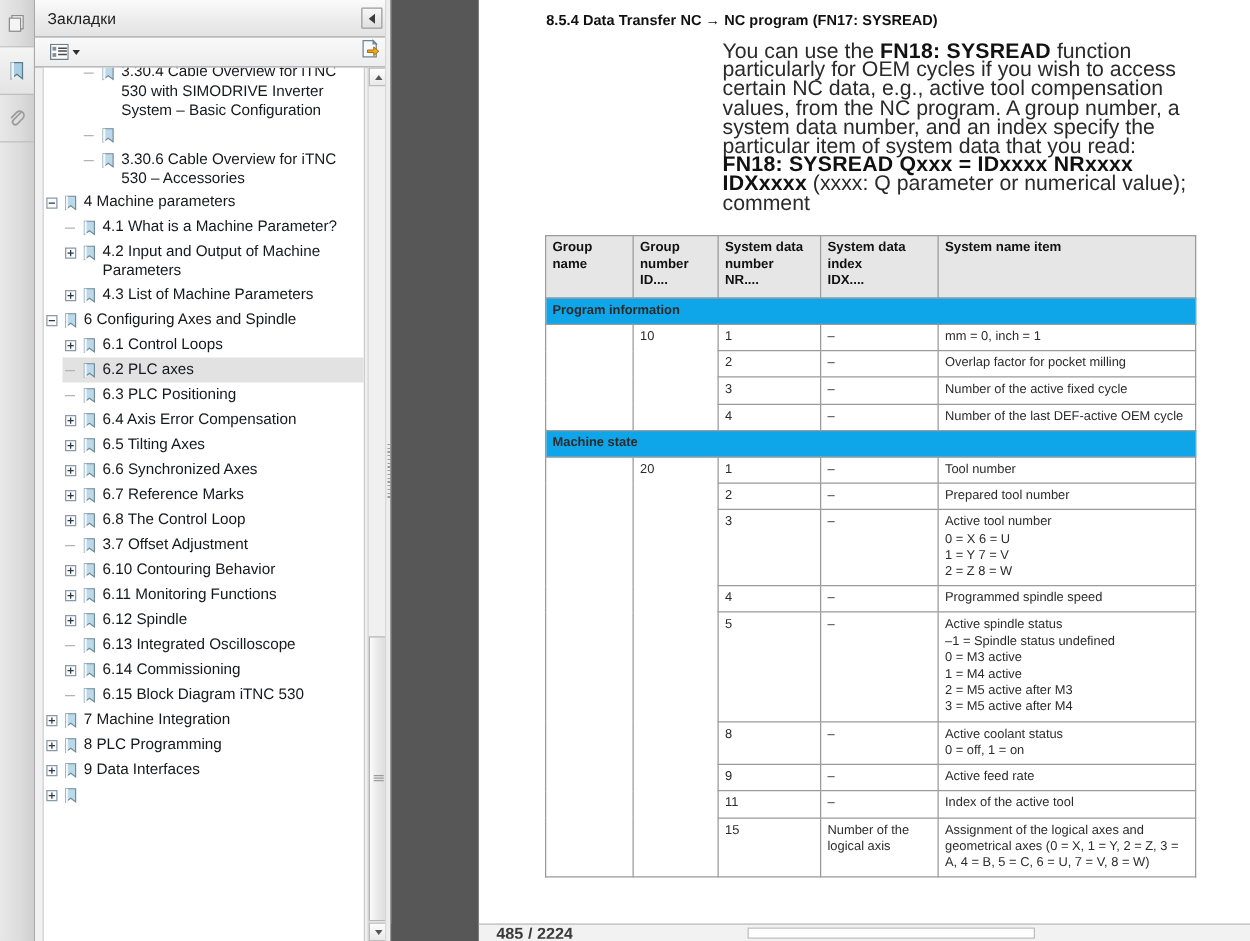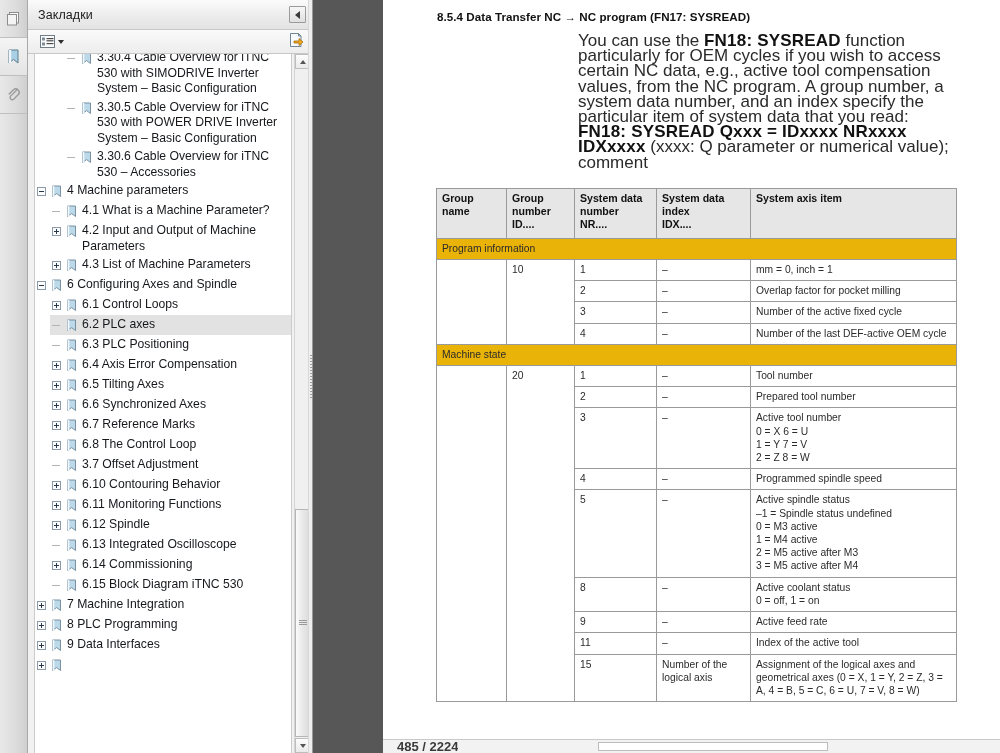--- a/index.html
+++ b/index.html
@@ -230,22 +230,22 @@
   }
   table.dt th{
     background:#e6e6e6;
     font-weight:bold;
     color:#111;
     text-align:left;
     font-size:10.6px;
     height:50px;
   }
   td.sect{
-    font-weight:normal;color:#111;font-size:10.7px;
-    background:#eab308;
+    font-weight:bold;color:#111;font-size:10.7px;
+    background:#0ea5e9;
     border-left:1px solid #9a9a9a;
     padding:3px 5px 3px 5px;
   }
   .c1{width:70px;}
   .c2{width:68px;}
   .c3{width:82px;}
   .c4{width:94px;}
   .c5{width:206px;}
   .ml{white-space:pre-line;}
   .sb-page{
@@ -340,21 +340,20 @@
             <div class="node ind2">
               <span class="exp">
                 <span class="elbow"></span>
               </span>
               <span class="bmk">
                 <svg width="11" height="13" viewBox="0 0 11 13">
                   <path d="M1.5 1 L9.5 1 L9.5 11.5 L5.6 8.6 L1.5 11.5 Z" fill="#bcd9ea" stroke="#6d8798" stroke-width="0.9"></path>
                   <path d="M1.5 1 L3.3 1 L3.3 11.5 L1.5 11.5 Z" fill="#f2f9fd"></path>
                 </svg>
               </span>
-              <span class="lbl">3.30.5 Cable Overview for iTNC 530 with POWER DRIVE Inverter System – Basic Configuration</span>
             </div>
             <div class="node ind2">
               <span class="exp">
                 <span class="elbow"></span>
               </span>
               <span class="bmk">
                 <svg width="11" height="13" viewBox="0 0 11 13">
                   <path d="M1.5 1 L9.5 1 L9.5 11.5 L5.6 8.6 L1.5 11.5 Z" fill="#bcd9ea" stroke="#6d8798" stroke-width="0.9"></path>
                   <path d="M1.5 1 L3.3 1 L3.3 11.5 L1.5 11.5 Z" fill="#f2f9fd"></path>
                 </svg>
@@ -699,21 +698,21 @@
 name</th>
               <th class="ml">Group
 number
 ID....</th>
               <th class="ml">System data
 number
 NR....</th>
               <th class="ml">System data
 index
 IDX....</th>
-              <th class="ml">System axis item</th>
+              <th class="ml">System name item</th>
             </tr>
           </thead>
           <tbody id="table-body">
               <tr>
                 <td class="sect" colspan="5">Program information</td>
               </tr>
               <tr>
                 <td rowspan="4">&nbsp;</td>
                 <td rowspan="4">10</td>
                 <td>1</td>

